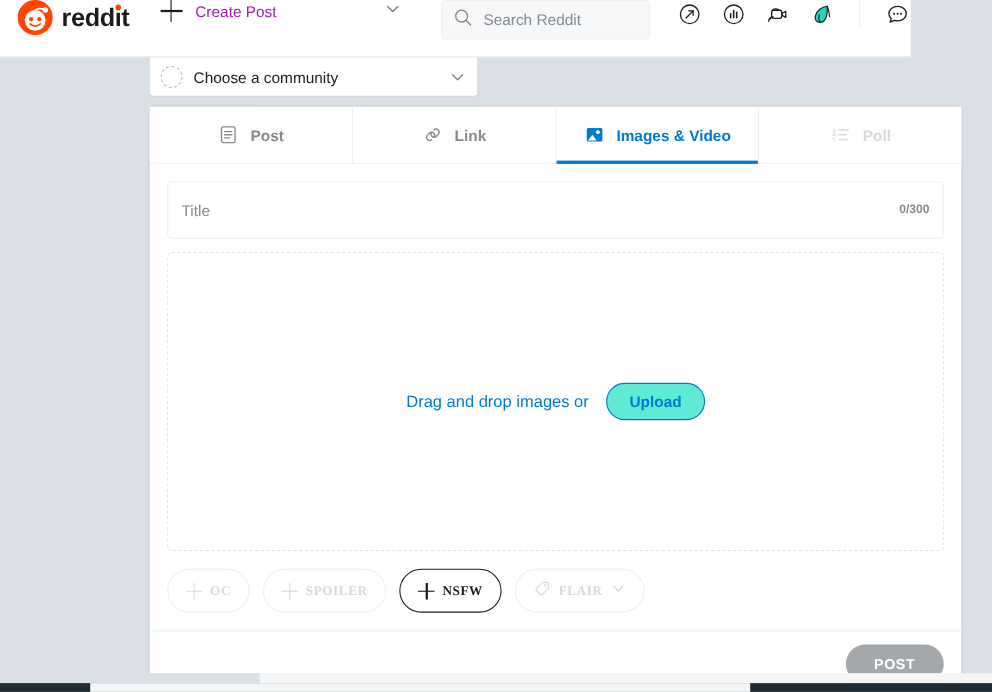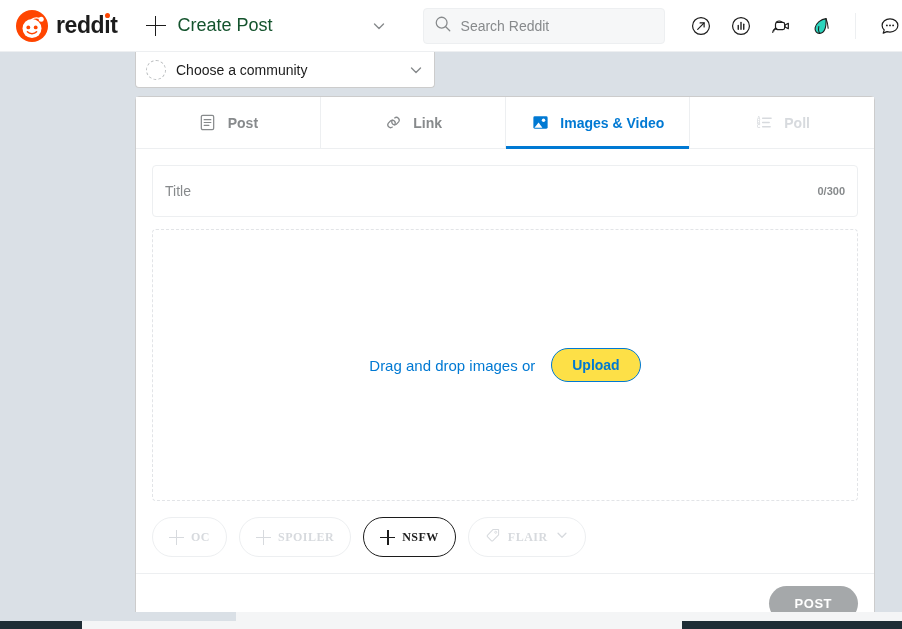--- a/index.html
+++ b/index.html
@@ -9,26 +9,26 @@
     height: 629px;
     overflow: hidden;
     font-family: "Liberation Sans", sans-serif;
     background: #dae0e6;
   }
 
   
   .topbar {
     position: absolute;
     top: 0; left: 0;
-    width: 902px;
+    width: 828px;
     height: 52px;
     background: #ffffff;
     border-bottom: 1px solid #edeff1;
     display: flex;
-    align-items: center;
+    align-items: flex-start;
     z-index: 30;
   }
 
   .brand {
     display: flex;
     align-items: center;
     gap: 8px;
     margin-left: 16px;
     cursor: pointer;
   }
@@ -66,22 +66,22 @@
   }
   .plus-glyph::before, .plus-glyph::after {
     content: "";
     position: absolute;
     background: #1c1c1c;
   }
   .plus-glyph::before { left: 9px; top: 0; width: 1.6px; height: 20px; }
   .plus-glyph::after  { top: 9px; left: 0; height: 1.6px; width: 20px; }
 
   .create-post-label {
-    font-size: 18px;
-    color: #14532d;
+    font-size: 14px;
+    color: #a21caf;
     white-space: nowrap;
   }
 
   .nav-caret {
     margin-left: 98px;
     width: 16px; height: 16px;
     color: #878a8c;
     cursor: pointer;
   }
 
@@ -253,21 +253,21 @@
     gap: 16px;
     cursor: pointer;
   }
   .dropzone-text {
     font-size: 15px;
     color: #0079d3;
   }
   .upload-btn {
     border: 1px solid #0079d3;
     color: #0079d3;
-    background: #fde047;
+    background: #5eead4;
     border-radius: 999px;
     font-size: 14px;
     font-weight: 700;
     font-family: inherit;
     padding: 8px 20px;
     cursor: pointer;
   }
 
   .tag-row {
     display: flex;

